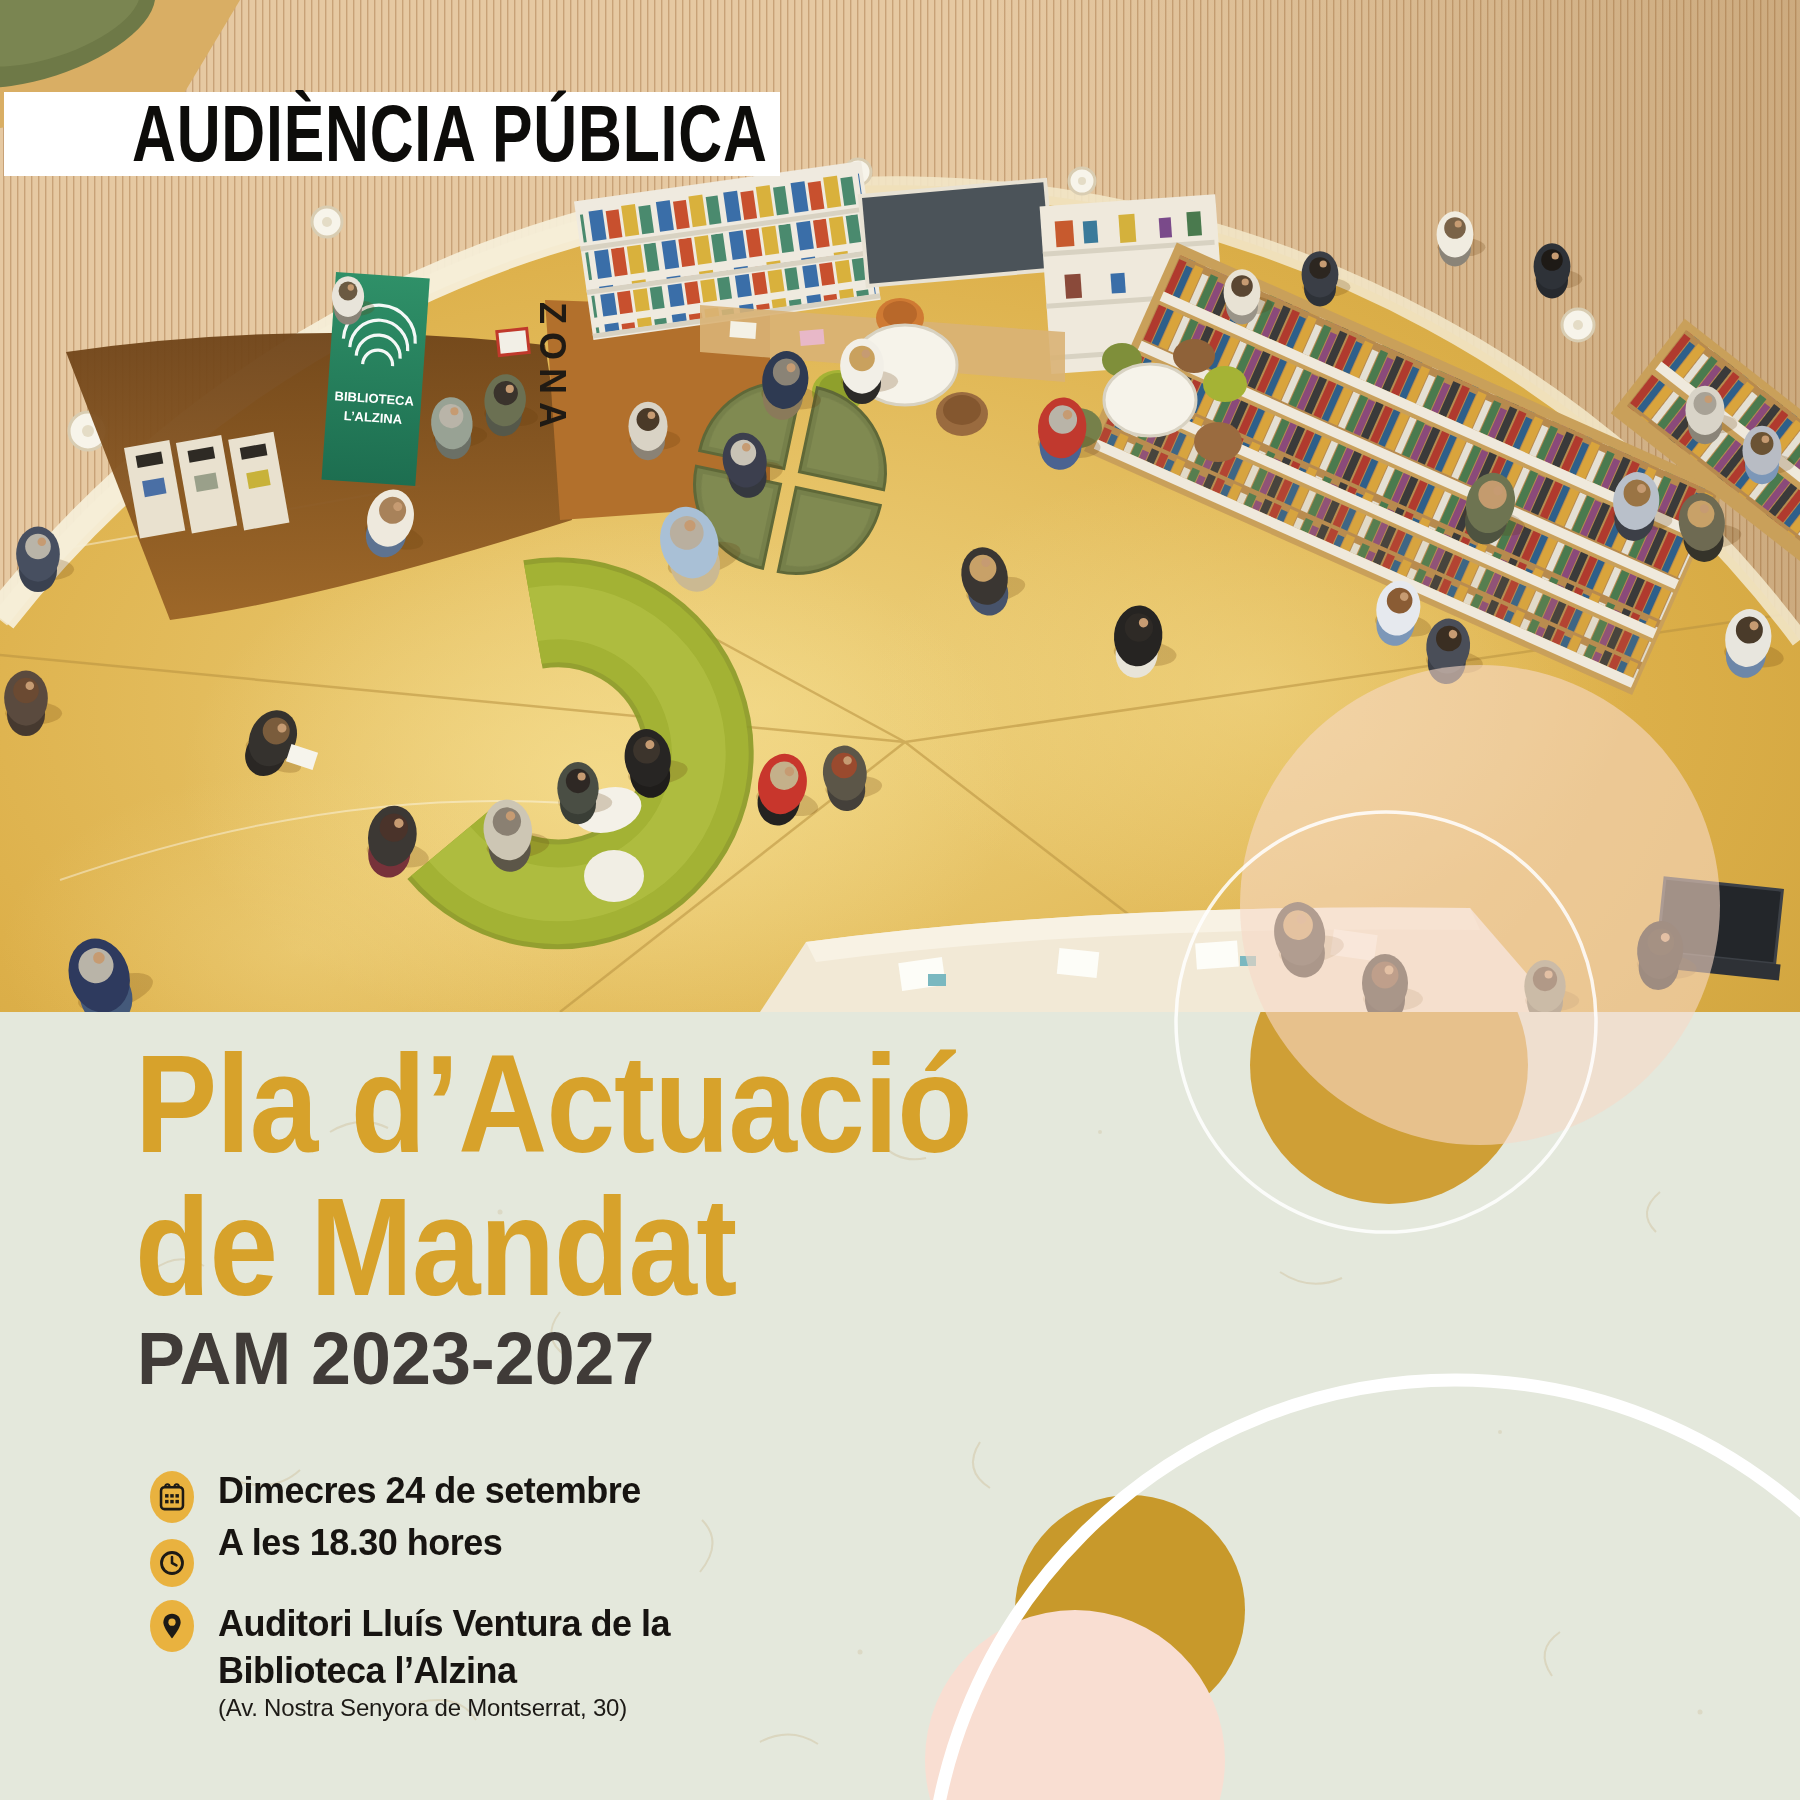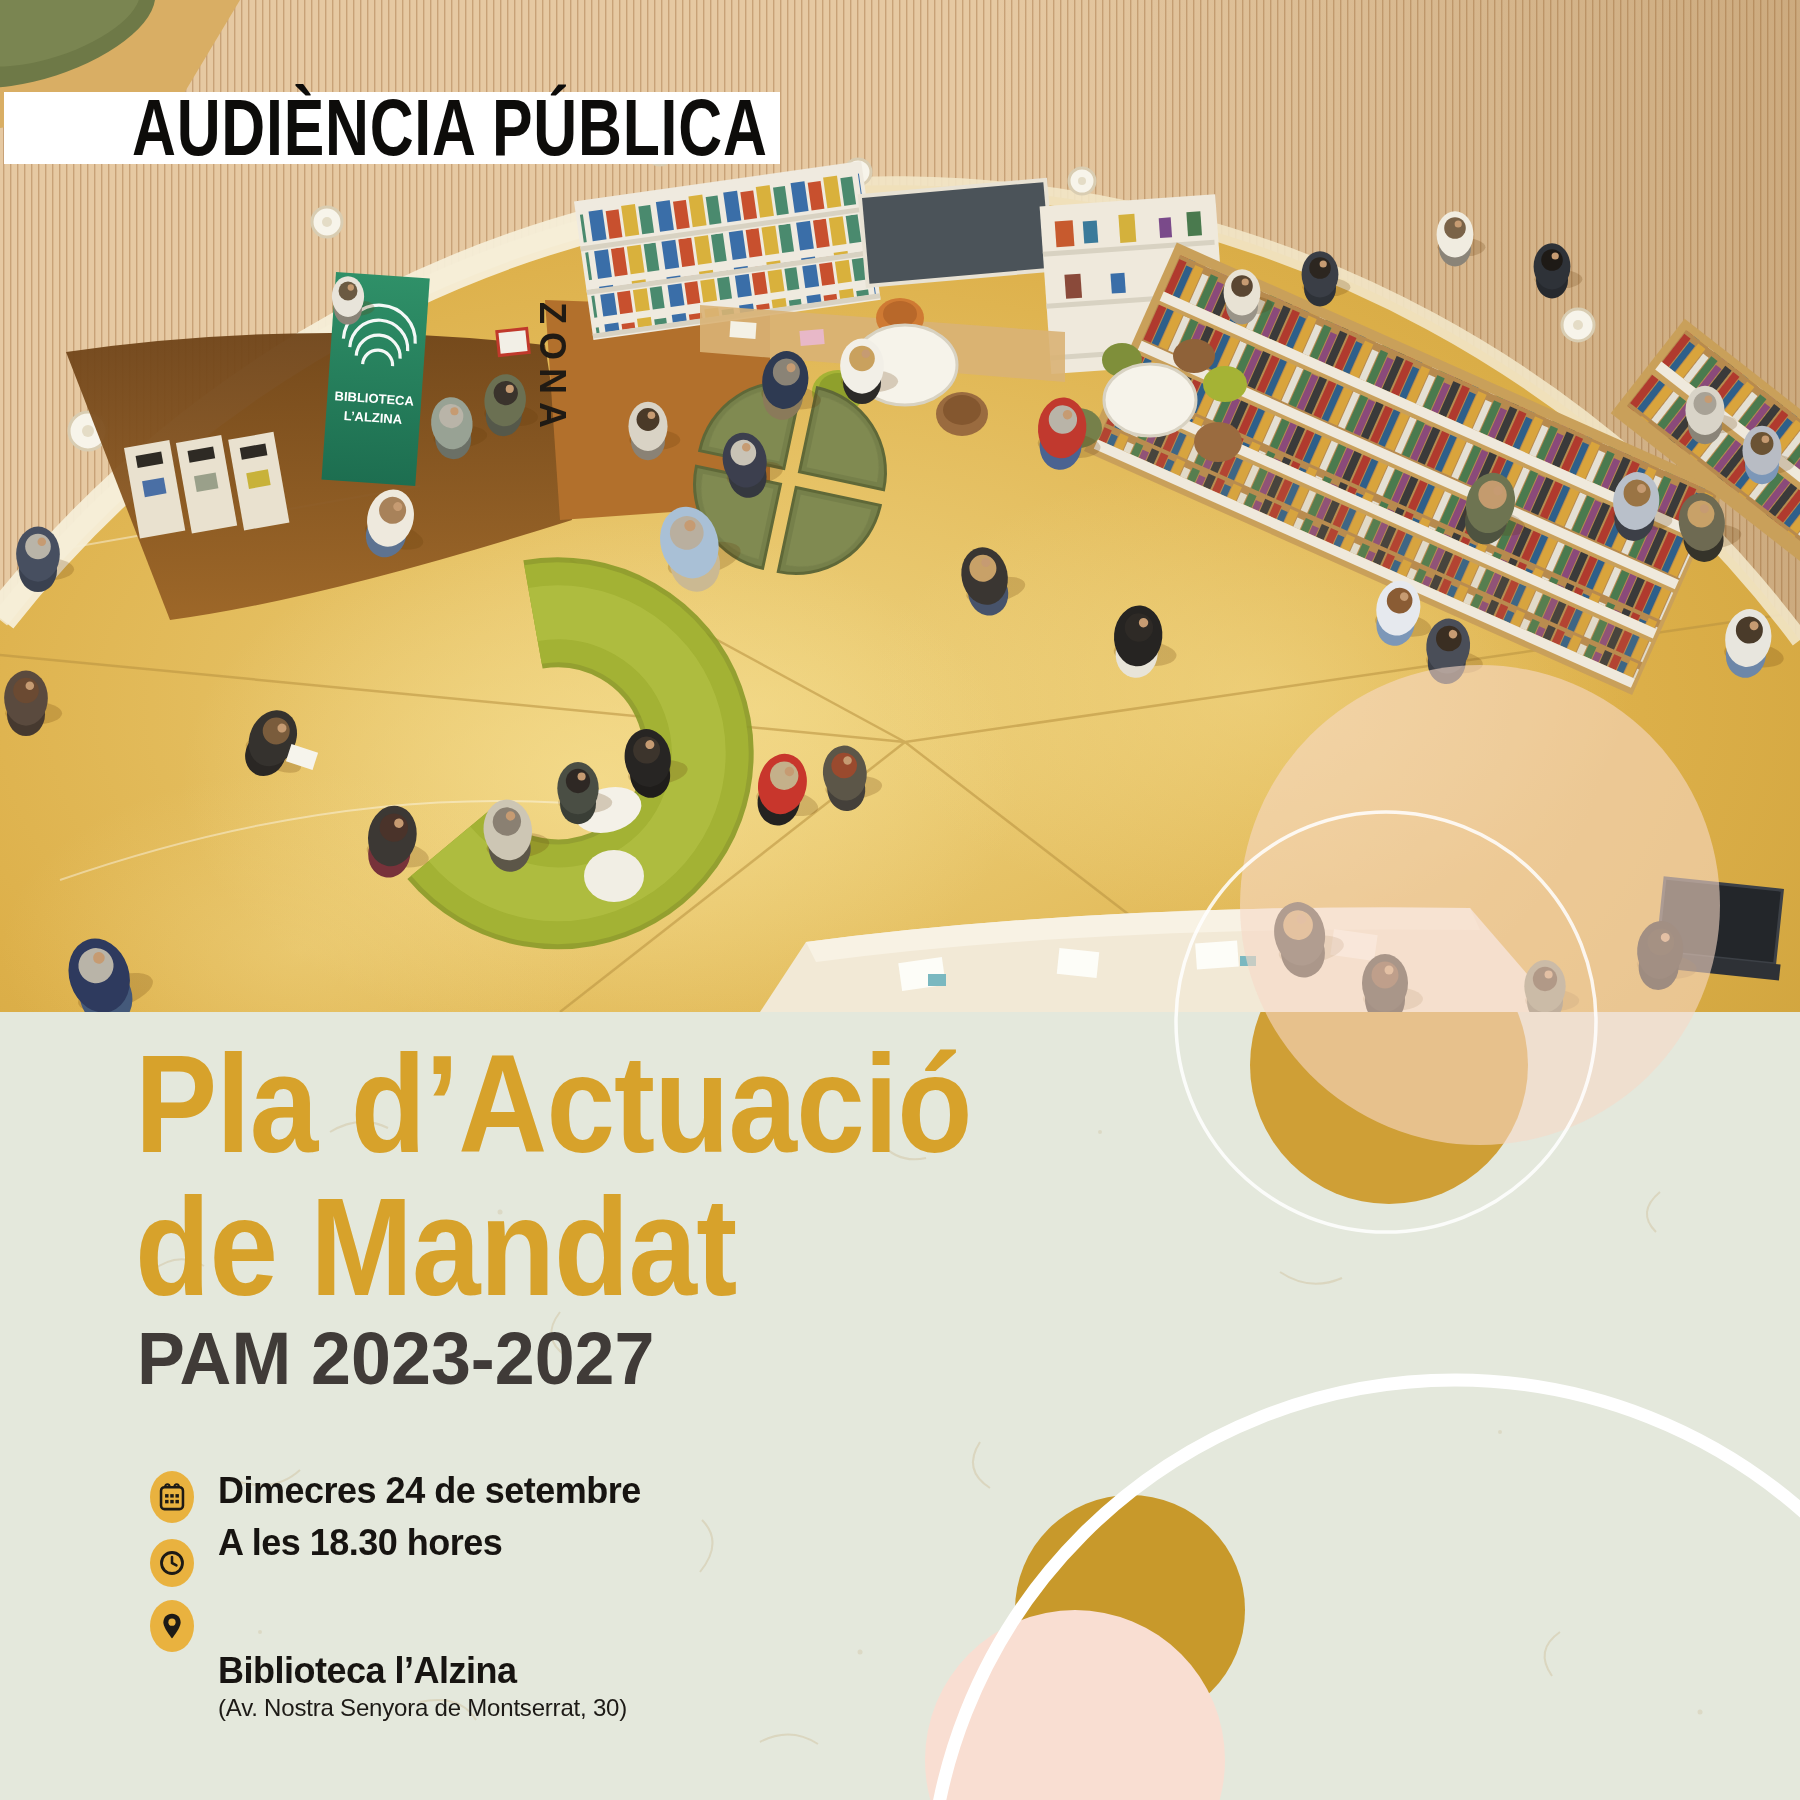--- a/index.html
+++ b/index.html
@@ -2,21 +2,21 @@
 <html><head>
 <meta charset="utf-8">
 <style>
   html,body{margin:0;padding:0;}
   body{width:1800px;height:1800px;overflow:hidden;font-family:"Liberation Sans",sans-serif;}
   #poster{position:relative;width:1800px;height:1800px;background:#e4e8dc;overflow:hidden;}
   #photo{position:absolute;left:0;top:0;width:1800px;height:1012px;}
   #decor,#fibers{position:absolute;pointer-events:none;}
   #decor{left:0;top:0;width:1800px;height:1800px;}
   #fibers{left:0;top:1012px;width:1800px;height:788px;opacity:.85;}
-  #banner{position:absolute;left:4px;top:92px;width:776px;height:72px;background:#ffffff;display:flex;align-items:center;z-index:6;}
+  #banner{position:absolute;left:4px;top:92px;width:776px;height:84px;background:#ffffff;display:flex;align-items:center;z-index:6;}
   #banner .txt{font-size:80px;font-weight:bold;color:#0d0c0a;letter-spacing:1px;transform:scaleX(.76);transform-origin:0 50%;margin-left:128px;white-space:nowrap;}
   .abs{position:absolute;white-space:nowrap;}
   #title{left:135px;top:1032px;font-size:140px;line-height:143px;font-weight:bold;color:#d7a22b;transform:scaleX(.88);transform-origin:0 0;letter-spacing:-1px;z-index:6;}
   #subtitle{left:137px;top:1322px;font-size:74px;line-height:74px;font-weight:bold;color:#403b38;transform:scaleX(.97);transform-origin:0 0;z-index:6;}
   .icon{position:absolute;left:150px;width:44px;height:52px;border-radius:50%;background:#e9b23f;display:flex;align-items:center;justify-content:center;z-index:6;}
   .item{left:218px;font-size:36px;line-height:42px;font-weight:bold;color:#171411;z-index:6;letter-spacing:-0.5px;}
   .addr{left:218px;font-size:24px;line-height:34px;font-weight:normal;color:#1d1a16;z-index:6;letter-spacing:-0.2px;}
   svg{display:block;}
 </style>
 </head>
@@ -405,16 +405,17 @@
     </svg>
   </div>
   <div class="abs item" style="top:1522px">A les 18.30 hores</div>
 
   <div class="icon" style="top:1600px">
     <svg width="28" height="32" viewBox="0 0 24 26">
       <path d="M12,2.5 C7.6,2.5 4.6,5.9 4.6,9.9 C4.6,14.7 12,23.5 12,23.5 C12,23.5 19.4,14.7 19.4,9.9 C19.4,5.9 16.4,2.5 12,2.5 Z" fill="#1d1a16"></path>
       <circle cx="12" cy="9.7" r="3.1" fill="#e9b23f"></circle>
     </svg>
   </div>
+  <div class="abs item" style="top:1603px">Auditori Lluís Ventura de la</div>
   <div class="abs item" style="top:1650px">Biblioteca l’Alzina</div>
   <div class="abs addr" style="top:1691px">(Av. Nostra Senyora de Montserrat, 30)</div>
 
 </div>
 
 </body></html>

